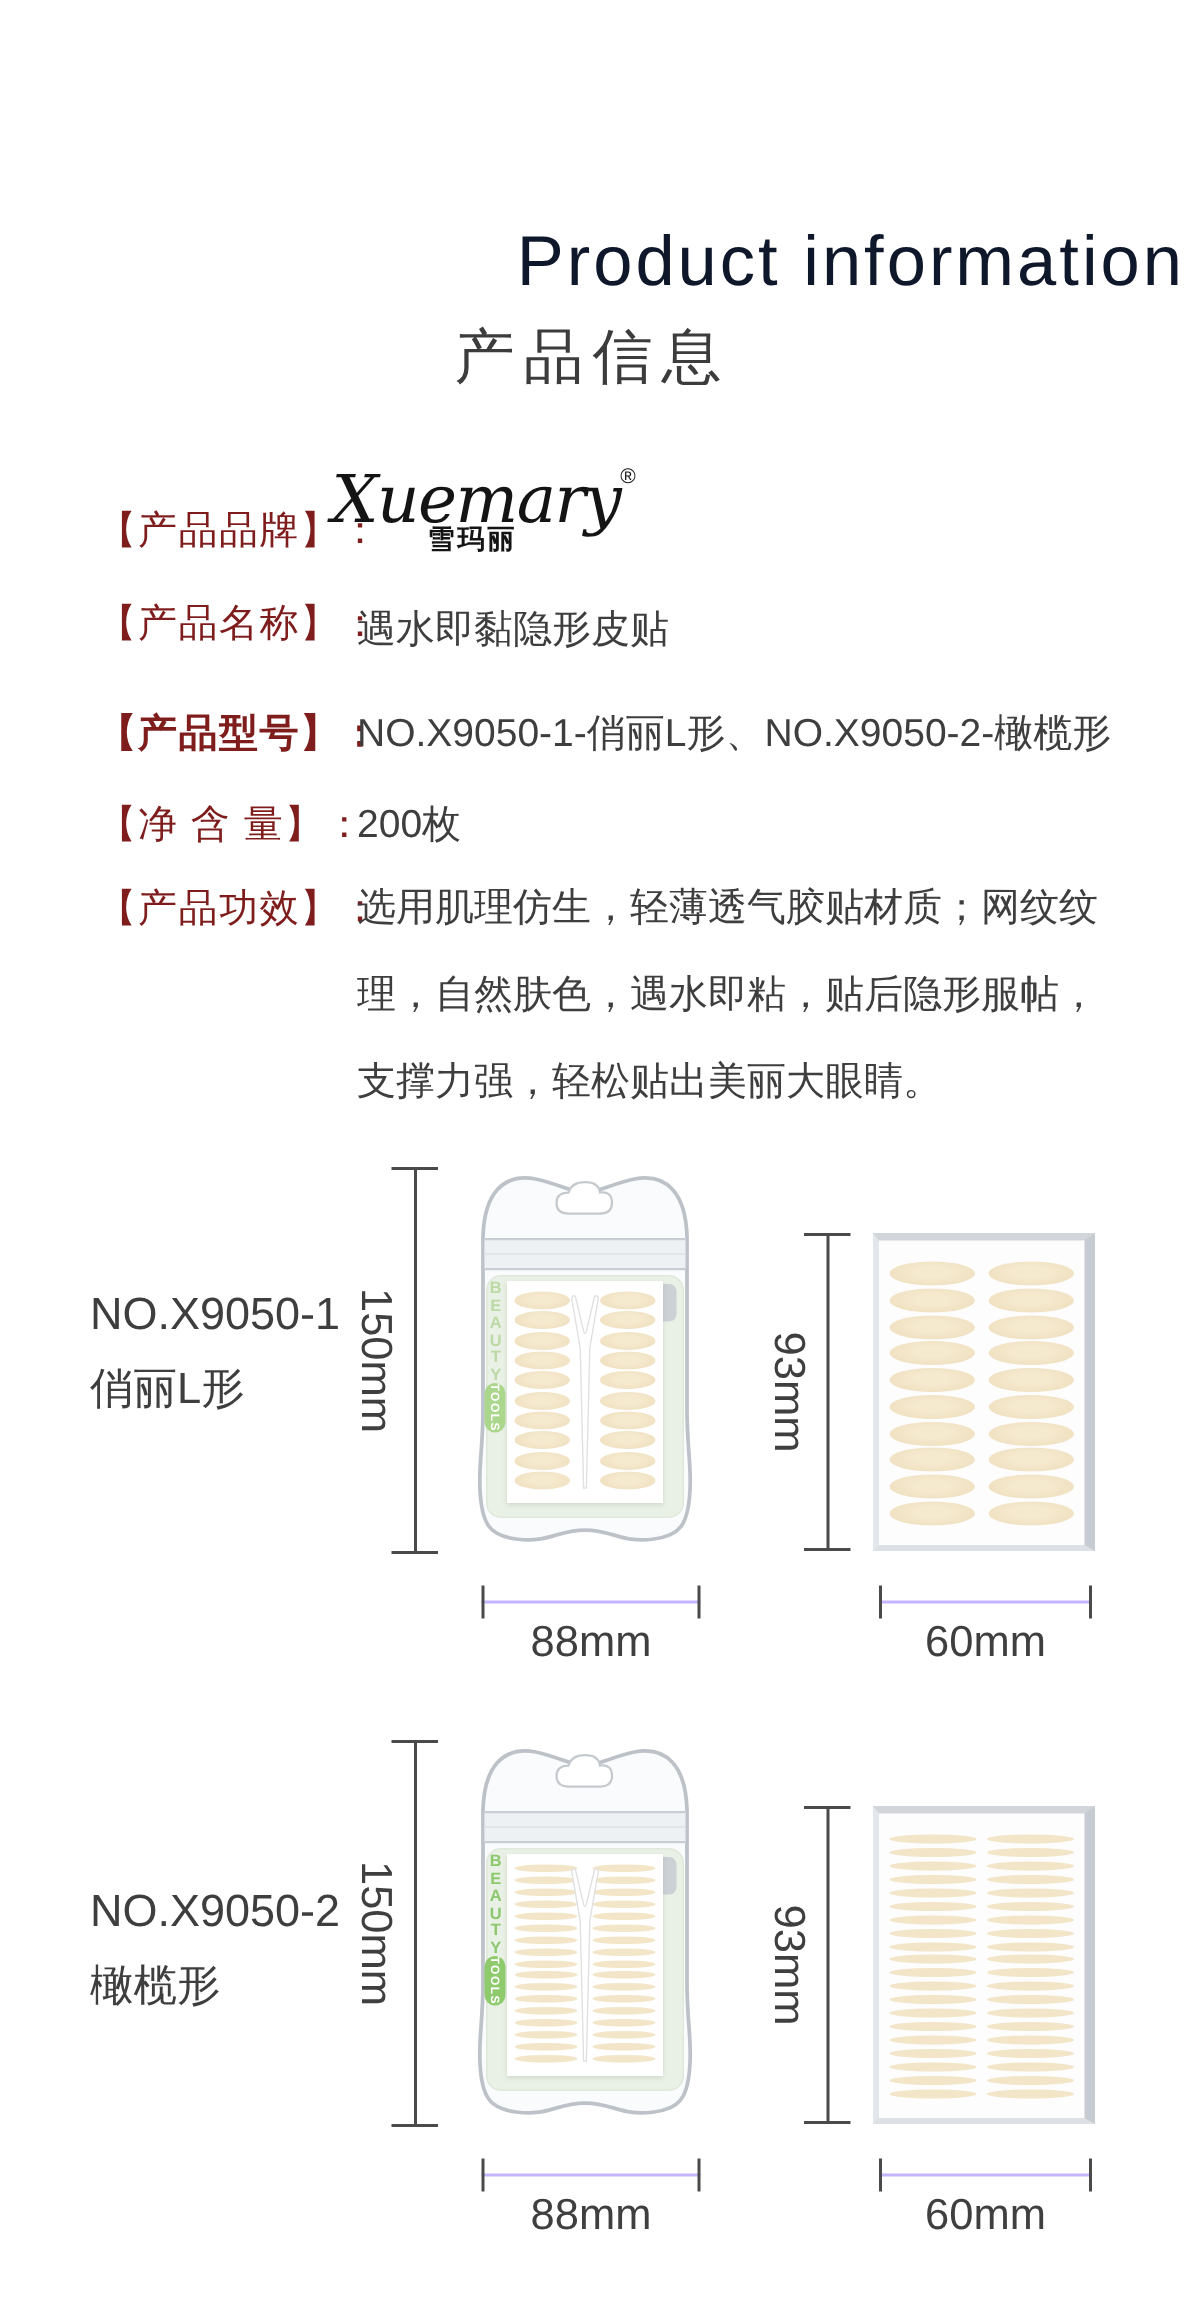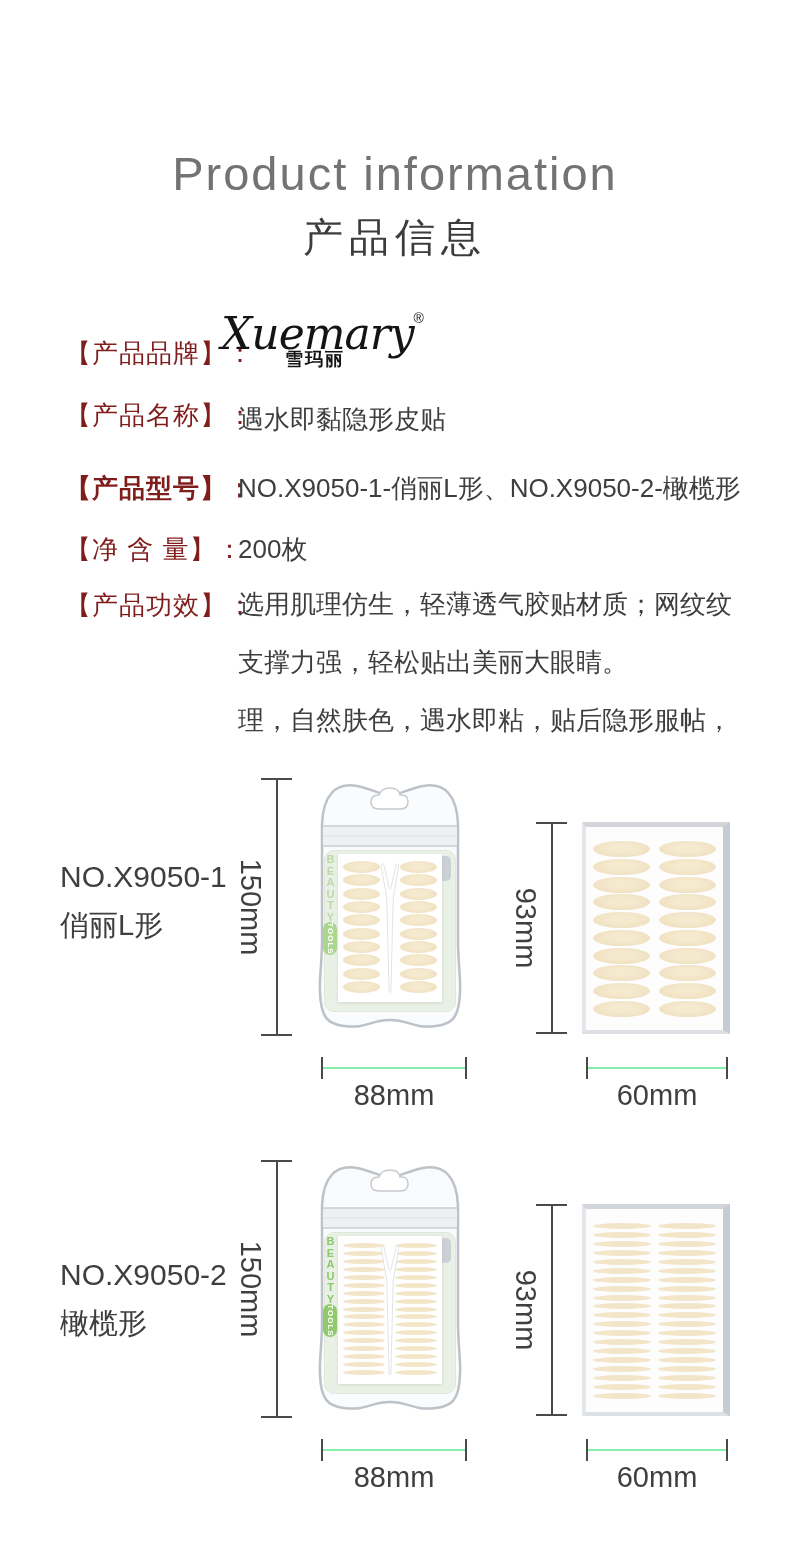--- a/index.html
+++ b/index.html
@@ -6,22 +6,22 @@
   html,body { background:#ffffff; }
   .page {
     position:relative; width:790px; height:1546px; margin:0 auto;
     background:#ffffff; overflow:hidden;
     font-family:"Liberation Sans", sans-serif; color:#3b3b3b;
   }
 
   
   .title-en {
     position:absolute; top:146px; left:0; width:100%;
-    text-align:center; font-size:47px; font-weight:300;
-    letter-spacing:2px; color:#737373;
+    text-align:right; font-size:47px; font-weight:300;
+    letter-spacing:2px; color:#0f172a;
   }
   .title-zh {
     position:absolute; top:210px; left:0; width:100%;
     text-align:center; font-size:40px; font-weight:300;
     letter-spacing:6px; color:#3c3c3c;
   }
 
   
   .i-label {
     position:absolute; left:65px; font-size:26px; color:#7f1d1d;
@@ -69,21 +69,21 @@
   }
   .vdim::before { top:0; } .vdim::after { bottom:0; }
   .vdim-label {
     position:absolute; top:50%; left:-26px;
     transform:translate(-50%,-50%) rotate(90deg);
     font-size:29px; color:#3f3f3f; white-space:nowrap;
   }
   .vdim-pkg   { left:276px; top:12px; height:258px; }
   .vdim-sheet { left:551px; top:56px; height:212px; }
 
-  .hdim { position:absolute; height:2px; background:#86efac; }
+  .hdim { position:absolute; height:2px; background:#c4b5fd; }
   .hdim::before,.hdim::after {
     content:""; position:absolute; top:-10px; width:2px; height:22px; background:#4a4a4a;
   }
   .hdim::before { left:0; } .hdim::after { right:0; }
   .hdim-label {
     position:absolute; top:12px; left:50%; transform:translateX(-50%);
     font-size:29px; color:#3f3f3f; white-space:nowrap;
   }
   .hdim-pkg   { left:321px; top:301px; width:146px; }
   .hdim-sheet { left:586px; top:301px; width:142px; }
@@ -168,22 +168,22 @@
 
   <div class="i-label lbl-model">【产品型号】：</div>
   <div class="i-value val-model">NO.X9050-1-俏丽L形、NO.X9050-2-橄榄形</div>
 
   <div class="i-label lbl-net">【净 含 量】：</div>
   <div class="i-value val-net">200枚</div>
 
   <div class="i-label lbl-effect">【产品功效】：</div>
   <div class="i-value val-effect">
     <div>选用肌理仿生，轻薄透气胶贴材质；网纹纹</div>
+    <div>理，自然肤色，遇水即粘，贴后隐形服帖，</div>
     <div>支撑力强，轻松贴出美丽大眼睛。</div>
-    <div>理，自然肤色，遇水即粘，贴后隐形服帖，</div>
   </div>
 
   <section class="figure fig1">
     <div class="fig-label">
       <div class="fig-model">NO.X9050-1</div>
       <div class="fig-shape">俏丽L形</div>
     </div>
 
     <div class="vdim vdim-pkg">
       <span class="vdim-label">150mm</span>

